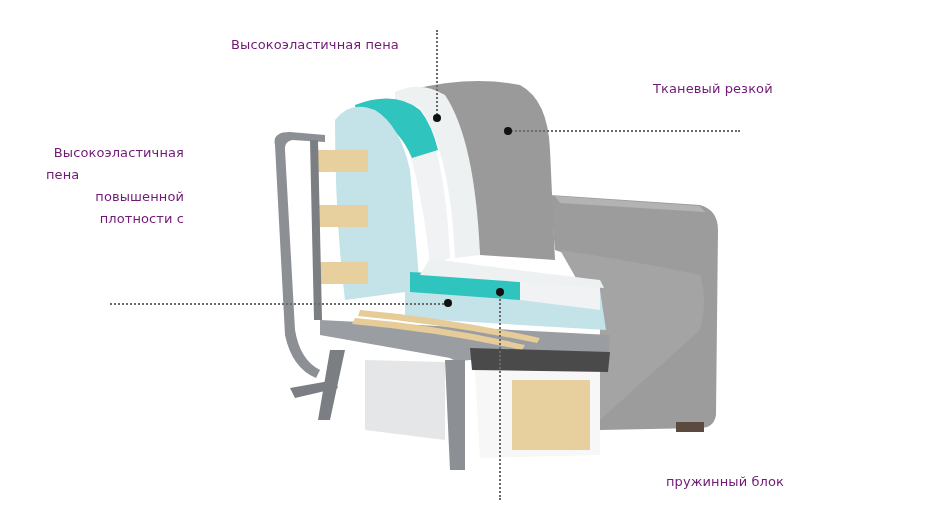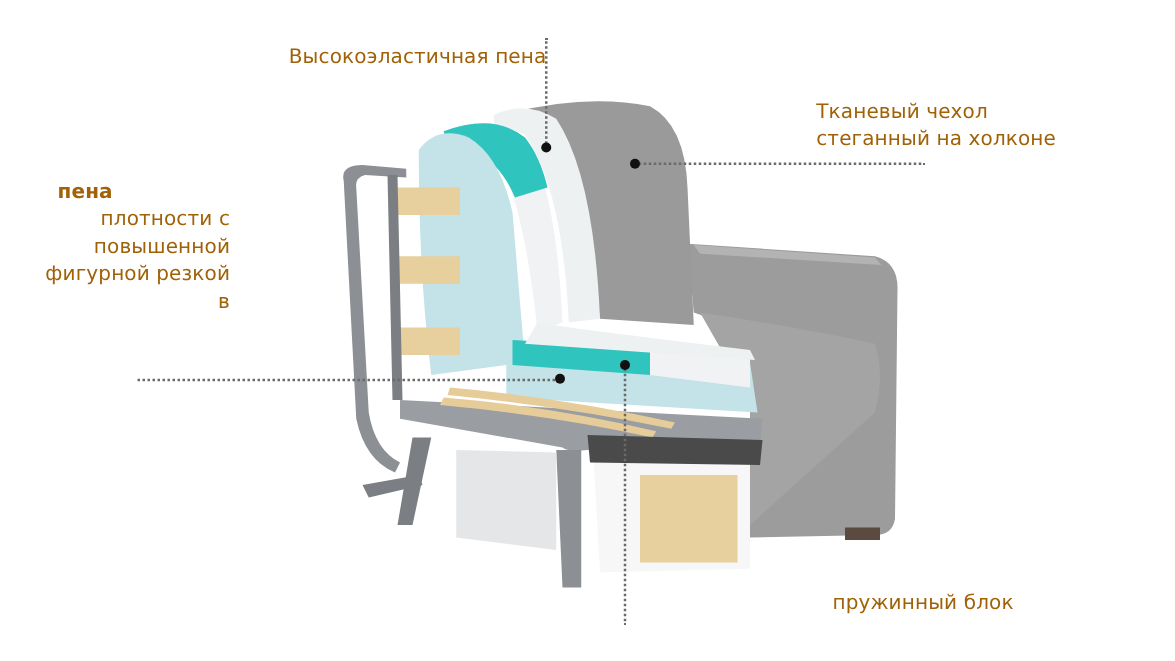--- a/index.html
+++ b/index.html
@@ -1,18 +1,18 @@
 <!DOCTYPE html>
 <html><head>
 <meta charset="utf-8">
 <style>
   html, body { margin:0; padding:0; background:#ffffff; }
   body { width:940px; height:529px; position:relative; overflow:hidden;
          font-family:"DejaVu Sans","Liberation Sans",sans-serif; color:#2a2a2a; }
-  .label { position:absolute; font-size:16px; line-height:22px; color:#a16207; letter-spacing:0.1px; }
+  .label { position:absolute; font-size:13px; line-height:22px; color:#701a75; letter-spacing:0.1px; }
   .label.right { text-align:right; }
   .label span { display:block; }
   .dotline-h { position:absolute; height:0; border-top:2px dotted #6a6a6a; }
   .dotline-v { position:absolute; width:0; border-left:2px dotted #6a6a6a; }
   .dot { position:absolute; width:8px; height:8px; border-radius:50%; background:#111; transform:translate(-4px,-4px); }
   svg.chair { position:absolute; left:0; top:0; }
 </style>
 </head>
 <body>
 
@@ -70,24 +70,23 @@
 
 <div class="dotline-h" style="left:110px; top:303px; width:338px;"></div>
 <div class="dot" style="left:448px; top:303px;"></div>
 
 <div class="dotline-v" style="left:499px; top:292px; height:208px;"></div>
 <div class="dot" style="left:500px; top:292px;"></div>
 
 <div class="label" style="left:231px; top:34px;">Высокоэластичная пена</div>
 
 <div class="label" style="left:653px; top:78px;">
-  <span>Тканевый чехол</span>
-  <span>стеганный на холконе</span>
+  <span>Тканевый резкой</span>
 </div>
 
 <div class="label right" style="left:22px; top:142px; width:162px;">
-  <span style="text-align:left; padding-left:24px;font-weight:bold;">пена</span>
+  <span style="text-align:right;">Высокоэластичная</span>
+  <span style="text-align:left; padding-left:24px;">пена</span>
+  <span>повышенной</span>
   <span>плотности с</span>
-  <span>повышенной</span>
-  <span>фигурной резкой в</span>
 </div>
 
 <div class="label" style="left:666px; top:471px;">пружинный блок</div>
 
 </body></html>

